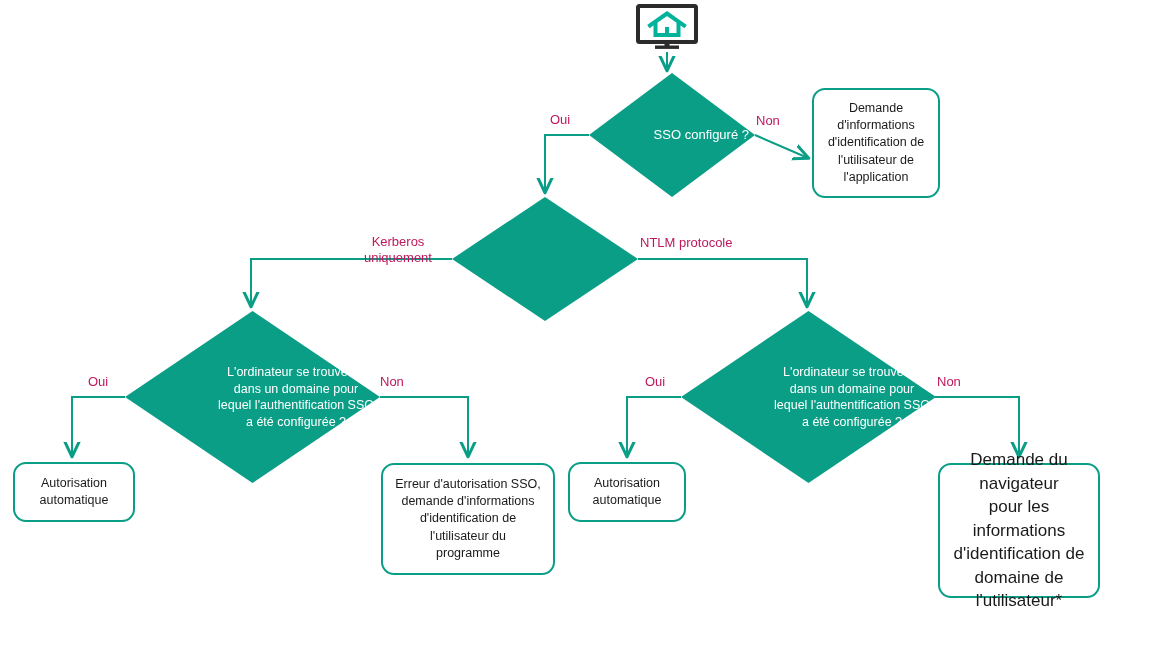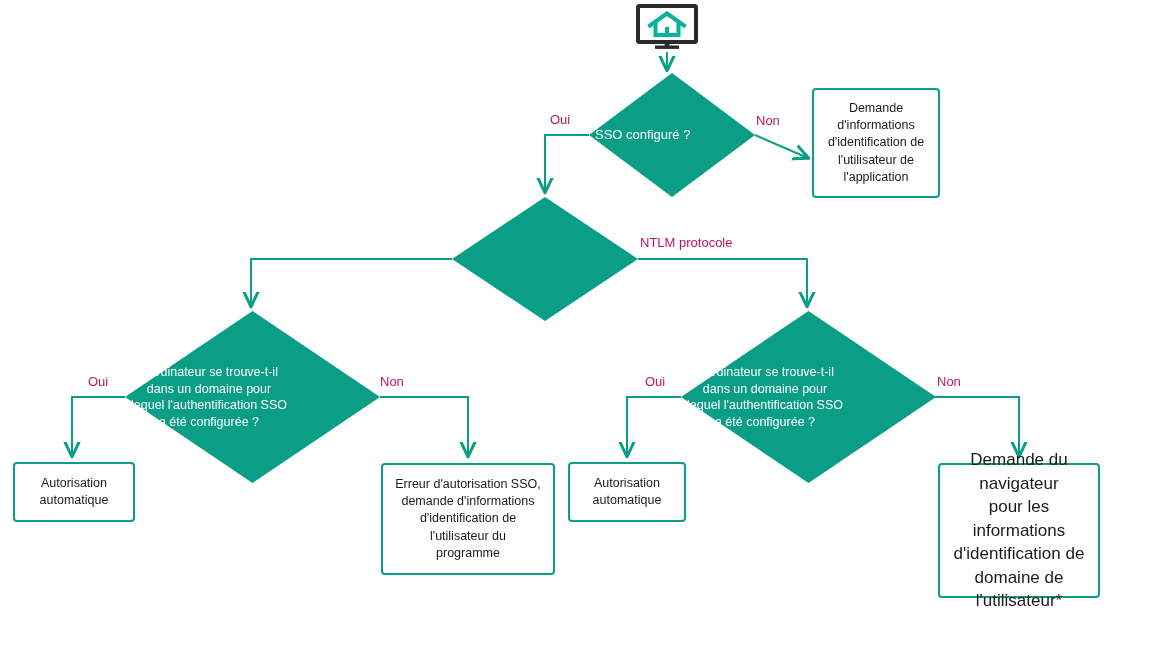--- a/index.html
+++ b/index.html
@@ -27,21 +27,21 @@
     width: 1156px;
     height: 646px;
     pointer-events: none;
   }
 
   
   .diamond {
     position: absolute;
     display: flex;
     align-items: center;
-    justify-content: flex-start;
+    justify-content: flex-end;
     text-align: center;
     color: #ffffff;
     box-sizing: border-box;
   }
   .diamond .dshape {
     position: absolute;
     left: 0; top: 0;
     width: 100%; height: 100%;
     background: #0B9E87;
     clip-path: polygon(50% 0%, 100% 50%, 50% 100%, 0% 50%);
@@ -53,21 +53,21 @@
     line-height: 1.32;
     padding: 0 6px;
     white-space: pre-line;
   }
 
   
   .rbox {
     position: absolute;
     box-sizing: border-box;
     border: 2px solid #0B9E87;
-    border-radius: 4px;
+    border-radius: 13px;
     background: #ffffff;
     color: #1a1a1a;
     display: flex;
     align-items: center;
     justify-content: center;
     text-align: center;
   }
   .rbox .btext {
     line-height: 1.38;
     padding: 2px 8px;
@@ -197,20 +197,22 @@
     <div class="btext">Demande du navigateur
 pour les informations
 d'identification de
 domaine de l'utilisateur*</div>
   </div>
 
   <div class="elabel" style="left:550px; top:112px; width:42px; text-align:left;">Oui</div>
 
   <div class="elabel" style="left:756px; top:113px; width:44px; text-align:left;">Non</div>
 
+  <div class="elabel" style="left:348px; top:234px; width:100px; text-align:center;">Kerberos
+uniquement</div>
 
   <div class="elabel" style="left:640px; top:235px; width:130px; text-align:left;">NTLM protocole</div>
 
   <div class="elabel" style="left:88px; top:374px; width:40px; text-align:left;">Oui</div>
 
   <div class="elabel" style="left:380px; top:374px; width:42px; text-align:left;">Non</div>
 
   <div class="elabel" style="left:645px; top:374px; width:40px; text-align:left;">Oui</div>
 
   <div class="elabel" style="left:937px; top:374px; width:42px; text-align:left;">Non</div>

